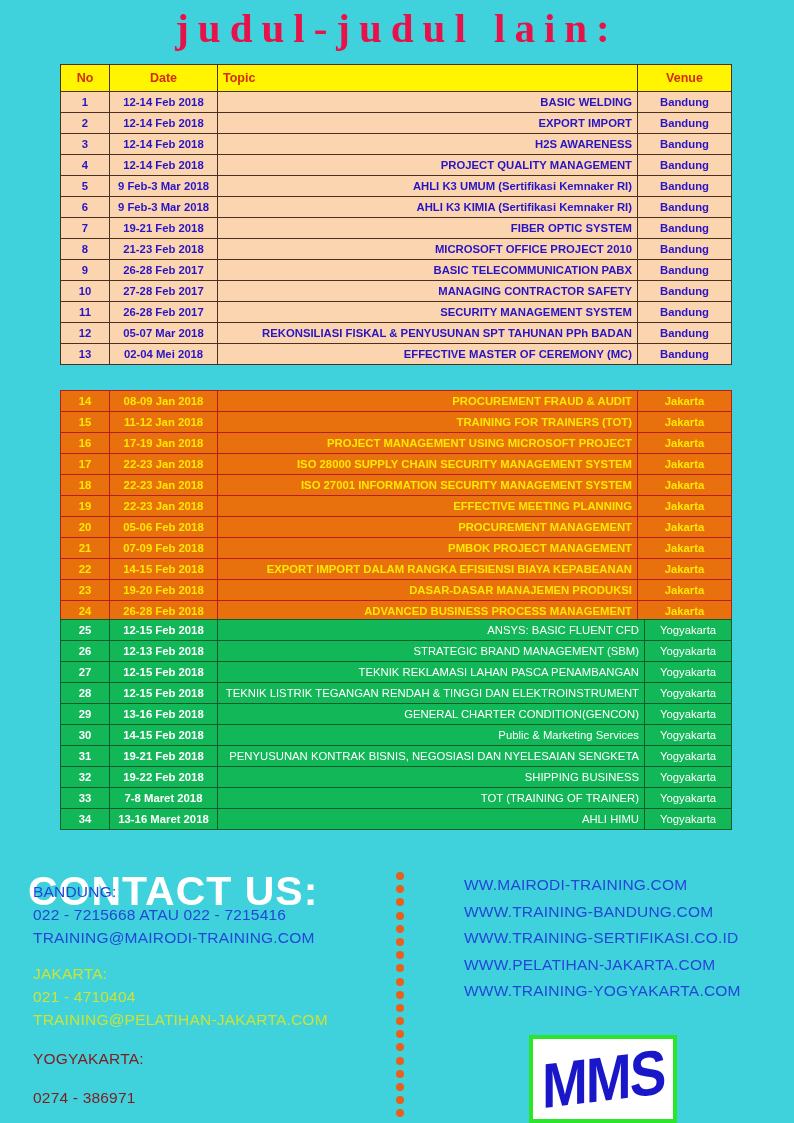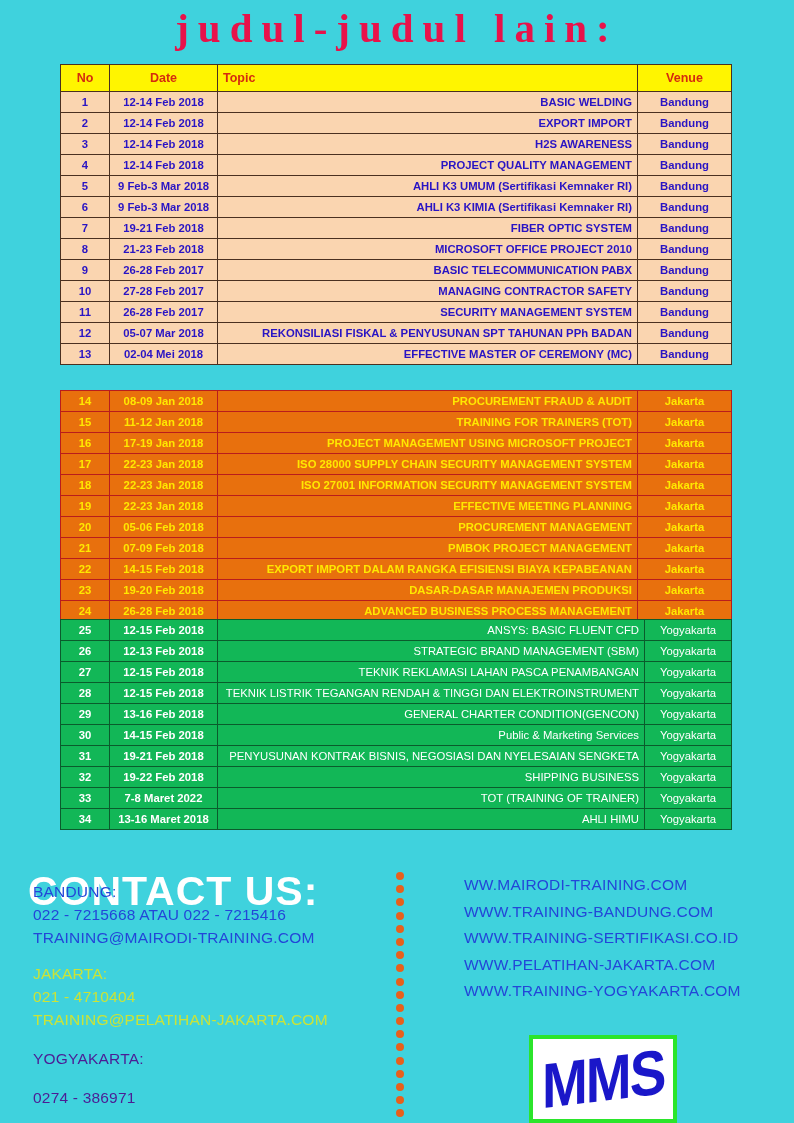--- a/index.html
+++ b/index.html
@@ -75,21 +75,21 @@
   .contact-us{
     position:absolute;left:28px;top:868px;
     color:#FFFFFF;font-weight:bold;font-size:41px;
     letter-spacing:1px;white-space:nowrap;
   }
   .contact-col{position:absolute;left:33px;top:880px;width:350px;}
   .cgroup{margin-bottom:13px;}
   .cline{font-size:15.5px;line-height:23px;white-space:nowrap;letter-spacing:0.2px;}
   .c-bandung .cline{color:#2346D8;}
   .c-jakarta .cline{color:#CBE337;}
-  .c-yogya .cline{color:#4c1d95;margin-top:16px;}
+  .c-yogya .cline{color:#7f1d1d;margin-top:16px;}
 
   
   .dots{position:absolute;left:396px;top:872px;}
   .dots i{display:block;width:8px;height:8px;border-radius:50%;
     background:#E8601C;margin-bottom:5.2px;}
 
   
   .sites{position:absolute;left:424px;top:872px;width:360px;}
   .sites .cline{color:#2346D8;font-size:15.5px;line-height:26.5px;white-space:nowrap;margin-left:40px;}
 
@@ -325,21 +325,21 @@
           <td class="c-venue">Yogyakarta</td>
         </tr>
         <tr>
           <td class="c-no">32</td>
           <td class="c-date">19-22 Feb 2018</td>
           <td class="c-topic">SHIPPING BUSINESS</td>
           <td class="c-venue">Yogyakarta</td>
         </tr>
         <tr>
           <td class="c-no">33</td>
-          <td class="c-date">7-8 Maret 2022</td>
+          <td class="c-date">7-8 Maret 2018</td>
           <td class="c-topic">TOT (TRAINING OF TRAINER)</td>
           <td class="c-venue">Yogyakarta</td>
         </tr>
         <tr>
           <td class="c-no">34</td>
           <td class="c-date">13-16 Maret 2018</td>
           <td class="c-topic">AHLI HIMU</td>
           <td class="c-venue">Yogyakarta</td>
         </tr>
       </tbody>

